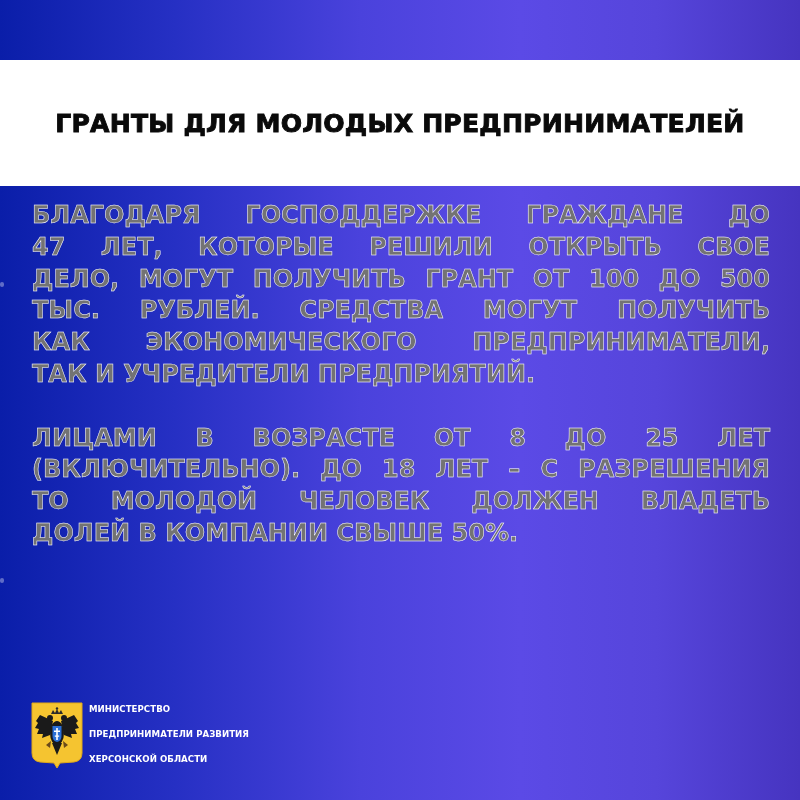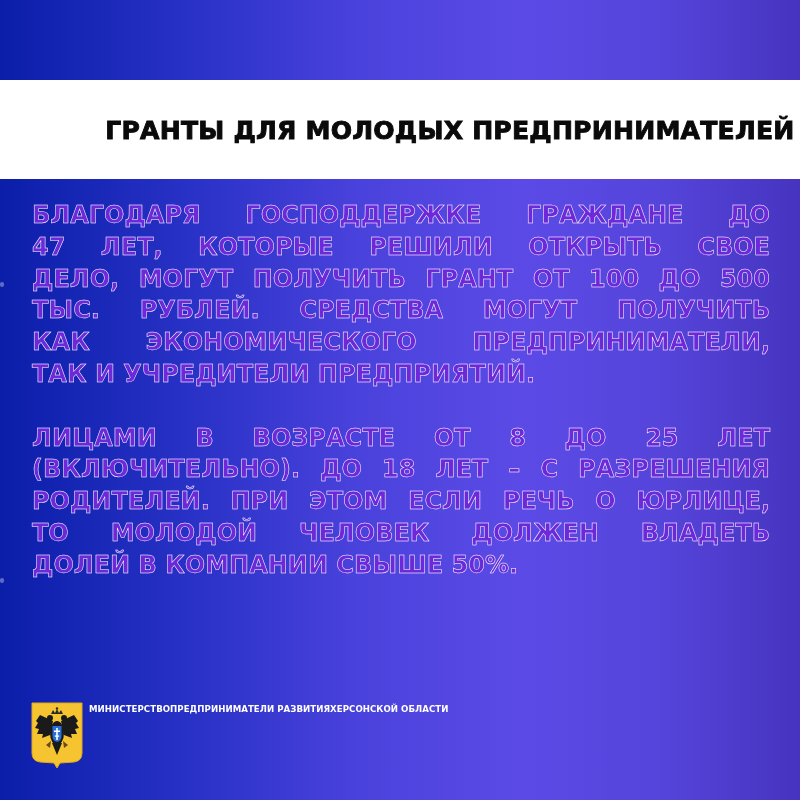--- a/index.html
+++ b/index.html
@@ -4,40 +4,40 @@
   <style>
     * { margin: 0; padding: 0; box-sizing: border-box; }
     html, body { width: 800px; height: 800px; overflow: hidden; }
     body {
       position: relative;
       background: linear-gradient(90deg, #0a1ea9 0%, #2630c4 22%, #4a42dc 45%, #5b4ae6 65%, #5645db 82%, #4634c0 100%);
       font-family: "DejaVu Sans", "Liberation Sans", sans-serif;
     }
     .title-band {
       position: absolute;
-      left: 0; top: 80px;
-      width: 800px; height: 99px;
+      left: 0; top: 60px;
+      width: 800px; height: 126px;
       background: #ffffff;
-      display: flex; align-items: center; justify-content: flex-end;
+      display: flex; align-items: center; justify-content: center;
     }
     .title-band h1 {
       font-family: "DejaVu Sans", sans-serif;
       font-weight: 900;
       font-size: 25.5px;
       color: #0a0a0a;
       letter-spacing: 0.2px;
       white-space: nowrap;
       -webkit-text-stroke: 0.9px #0a0a0a;
       transform: scaleX(0.985);
     }
     .body-text {
       position: absolute;
       left: 32px; top: 200px;
       width: 738px;
-      color: #6d28d9;
+      color: #737373;
       font-family: "DejaVu Sans", sans-serif;
       font-weight: bold;
       font-size: 24px;
       line-height: 31.8px;
       -webkit-text-stroke: 0.5px #ffffff;
     }
     .line {
       display: block;
       white-space: nowrap;
       text-align: justify;
@@ -57,21 +57,21 @@
       left: 30px; top: 701px;
       display: flex; align-items: stretch;
     }
     .shield {
       width: 54px; height: 68px;
       position: relative;
     }
     .shield svg { width: 54px; height: 68px; display: block; }
     .logo-text {
       margin-left: 5px;
-      display: flex; flex-direction: row; justify-content: space-between;
+      display: flex; flex-direction: column; justify-content: space-between;
       padding: 3px 0 5px 0;
       height: 68px;
     }
     .logo-text span {
       color: #ffffff;
       font-family: "DejaVu Sans", sans-serif;
       font-weight: bold;
       font-size: 8.6px;
       letter-spacing: 0.05px;
       white-space: nowrap;
@@ -94,21 +94,20 @@
     <span class="line">47 ЛЕТ, КОТОРЫЕ РЕШИЛИ ОТКРЫТЬ СВОЕ</span>
     <span class="line">ДЕЛО, МОГУТ ПОЛУЧИТЬ ГРАНТ ОТ 100 ДО 500</span>
     <span class="line">ТЫС. РУБЛЕЙ. СРЕДСТВА МОГУТ ПОЛУЧИТЬ</span>
     <span class="line">КАК ЭКОНОМИЧЕСКОГО ПРЕДПРИНИМАТЕЛИ,</span>
     <span class="line last">ТАК И УЧРЕДИТЕЛИ ПРЕДПРИЯТИЙ.</span>
   </div>
   <span class="blank"></span>
   <div>
     <span class="line">ЛИЦАМИ В ВОЗРАСТЕ ОТ 8 ДО 25 ЛЕТ</span>
     <span class="line">(ВКЛЮЧИТЕЛЬНО). ДО 18 ЛЕТ – С РАЗРЕШЕНИЯ</span>
-    <span class="line">РОДИТЕЛЕЙ. ПРИ ЭТОМ ЕСЛИ РЕЧЬ О ЮРЛИЦЕ,</span>
     <span class="line">ТО МОЛОДОЙ ЧЕЛОВЕК ДОЛЖЕН ВЛАДЕТЬ</span>
     <span class="line last">ДОЛЕЙ В КОМПАНИИ СВЫШЕ 50%.</span>
   </div>
 </div>
 
 <div class="logo">
   <div class="shield">
     <svg viewBox="0 0 54 68" xmlns="http://www.w3.org/2000/svg">
       <path d="M2 2 H52 V52 Q52 60 44 61 L30 62 L27 67 L24 62 L10 61 Q2 60 2 52 Z" fill="#f5c430" stroke="#e0a818" stroke-width="1"></path>
 

